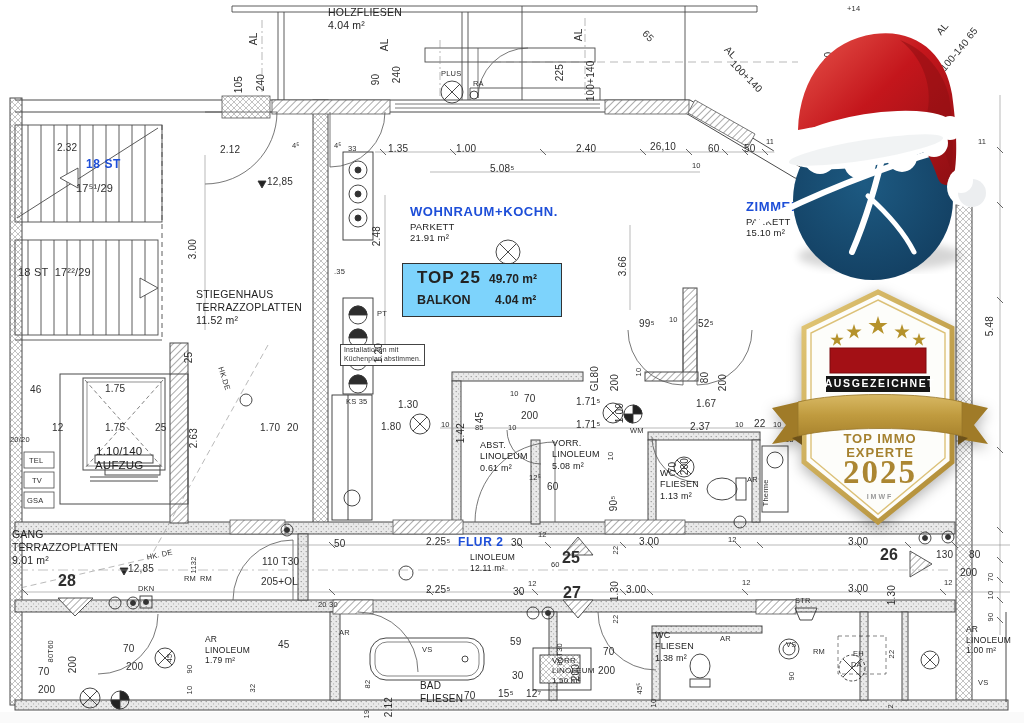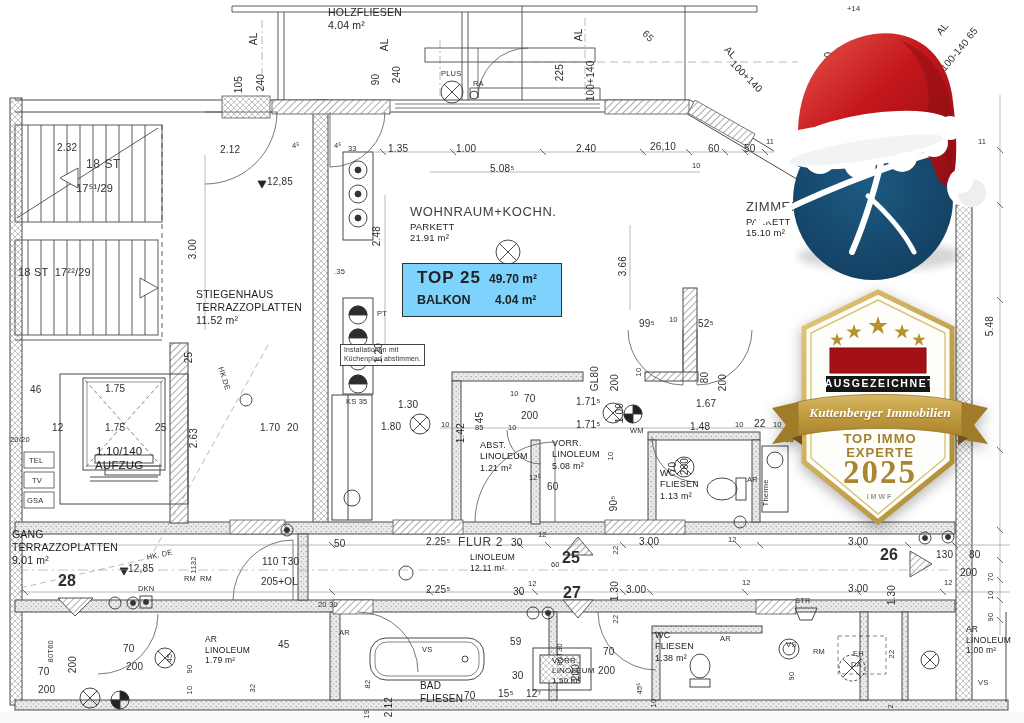--- a/index.html
+++ b/index.html
@@ -7,21 +7,21 @@
          font-family:"Liberation Sans",sans-serif;}
   svg{display:block}
   #plan,#overlay{position:absolute;left:0;top:0;pointer-events:none;}
   #plan{z-index:0}
   #labels{position:absolute;left:0;top:0;width:920px;height:723px;z-index:10;pointer-events:none;}
   #overlay{z-index:20}
   .lbl{position:absolute;font-size:10px;color:#2e2e2e;white-space:pre;line-height:1.12;
        letter-spacing:.2px;transform-origin:left top;}
   .tiny{font-size:7.5px}
   .big{font-size:16px;font-weight:bold}
-  .rn{font-size:13px;letter-spacing:.6px;font-weight:normal;color:#404040}
+  .rn{font-size:13px;letter-spacing:.6px;font-weight:bold;color:#1d4ed8}
   .rs{font-size:9.5px;color:#222}
   .room{font-size:10.5px;color:#222;line-height:1.25}
   .v{transform:rotate(-90deg);transform-origin:left bottom;}
   .r45{transform:rotate(45deg)}
   .rm50{transform:rotate(-50deg)}
   .r75{transform:rotate(72deg)}
   .rm12{transform:rotate(-12deg)}
   .boxed{border:1px solid #444;padding:1px 3px;font-size:6.8px;background:#fff;line-height:1.3}
   .tbox{position:absolute;left:402px;top:263px;width:158px;height:52px;border:1.6px solid #333;
         background:#7dd3fc;z-index:5}
@@ -344,21 +344,21 @@
   <div class="lbl room" style="left:196px;top:288px">STIEGENHAUS
 TERRAZZOPLATTEN
 11.52 m²</div>
   <div class="lbl room" style="left:12px;top:528px">GANG
 TERRAZZOPLATTEN
 9.01 m²</div>
   <div class="lbl room" style="left:95px;top:444px;text-align:center;font-size:11.5px">1.10/140
 AUFZUG</div>
   <div class="lbl room" style="left:480px;top:440px;font-size:9px">ABST.
 LINOLEUM
-1.21 m²</div>
+0.61 m²</div>
   <div class="lbl room" style="left:552px;top:438px;font-size:9px">VORR.
 LINOLEUM
 5.08 m²</div>
   <div class="lbl room" style="left:660px;top:468px;font-size:9px">WC
 FLIESEN
 1.13 m²</div>
   <div class="lbl rn" style="left:458px;top:536px;font-size:12px">FLUR 2</div>
   <div class="lbl room" style="left:470px;top:552px;font-size:8.5px">LINOLEUM
 12.11 m²</div>
   <div class="lbl room" style="left:420px;top:680px;font-size:10px">BAD
@@ -406,21 +406,21 @@
   <div class="lbl" style="left:639px;top:318px">99⁵</div>
   <div class="lbl tiny" style="left:669px;top:316px">10</div>
   <div class="lbl" style="left:698px;top:318px">52⁵</div>
   <div class="lbl v" style="left:600px;top:380px">GL80</div>
   <div class="lbl v" style="left:620px;top:380px">200</div>
   <div class="lbl v tiny" style="left:643px;top:368px">10</div>
   <div class="lbl v" style="left:710px;top:372px">80</div>
   <div class="lbl v" style="left:728px;top:380px">200</div>
   <div class="lbl tiny" style="left:630px;top:427px">WM</div>
   <div class="lbl" style="left:696px;top:398px">1.67</div>
-  <div class="lbl" style="left:690px;top:421px">1.48</div>
+  <div class="lbl" style="left:690px;top:421px">2.37</div>
   <div class="lbl tiny" style="left:735px;top:421px">10</div>
   <div class="lbl" style="left:754px;top:418px">22</div>
   <div class="lbl tiny" style="left:773px;top:421px">10</div>
   <div class="lbl tiny" style="left:785px;top:436px">18</div>
   <div class="lbl v" style="left:678px;top:462px">70</div>
   <div class="lbl v" style="left:690px;top:464px">200</div>
   <div class="lbl tiny" style="left:529px;top:474px">12⁵</div>
   <div class="lbl" style="left:547px;top:481px">60</div>
   <div class="lbl v" style="left:619px;top:500px">90⁵</div>
   <div class="lbl tiny" style="left:747px;top:476px">AR</div>
@@ -589,21 +589,20 @@
     <rect x="58" y="88" width="104" height="16" fill="#151515"></rect>
     <g>
       <polygon points="4,120 34,113 34,151 4,156 18,137" fill="#a07b28"></polygon>
       <polygon points="220,120 190,113 190,151 220,156 206,137" fill="#a07b28"></polygon>
       <polygon points="34,147 34,157 24,150" fill="#6d521a"></polygon>
       <polygon points="190,147 190,157 200,150" fill="#6d521a"></polygon>
       <path d="M30,114 C70,104 154,104 194,114 L194,148 C154,138 70,138 30,148 Z" fill="url(#goldBand)" stroke="#98762a" stroke-width="0.8"></path>
     </g>
   </svg>
   <div class="bt b-ausg">AUSGEZEICHNET</div>
-  <div class="bt b-ribbon">Kuttenberger Immobilien</div>
   <div class="bt b-exp">EXPERTE</div>
   <div class="bt b-top">TOP IMMO</div>
   <div class="bt b-year">2025</div>
   <div class="bt b-imwf">IMWF</div>
 </div>
 
 <div class="edge-b"></div>
 </div>
 
 </body></html>

